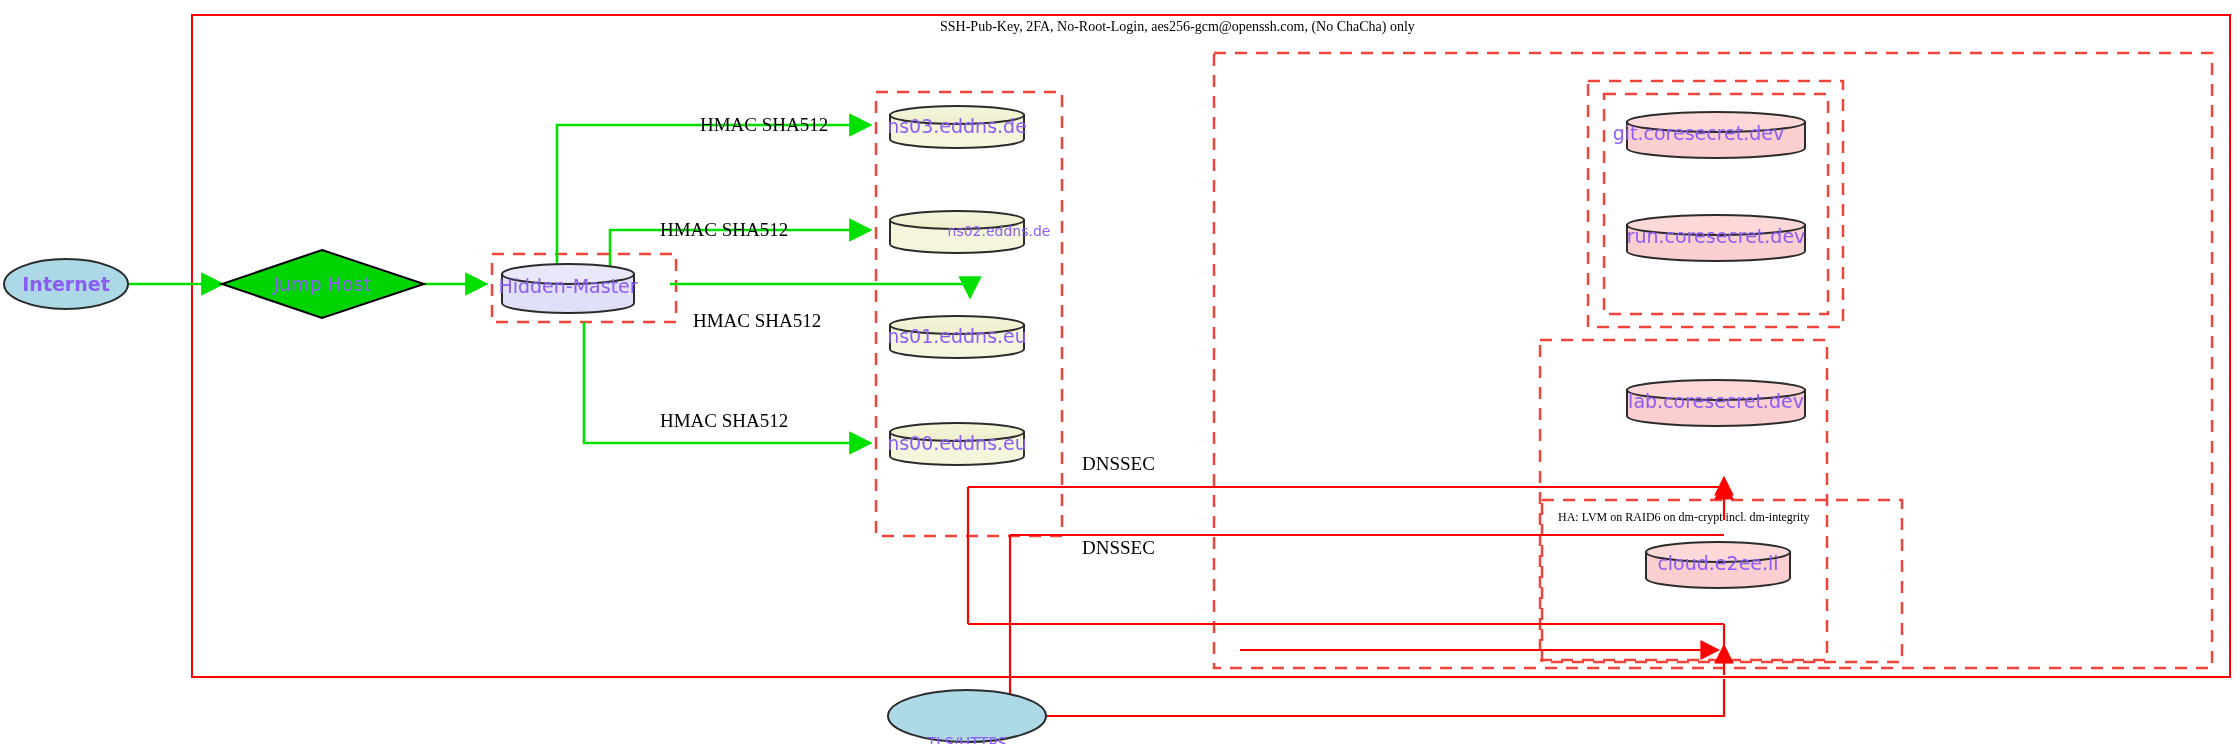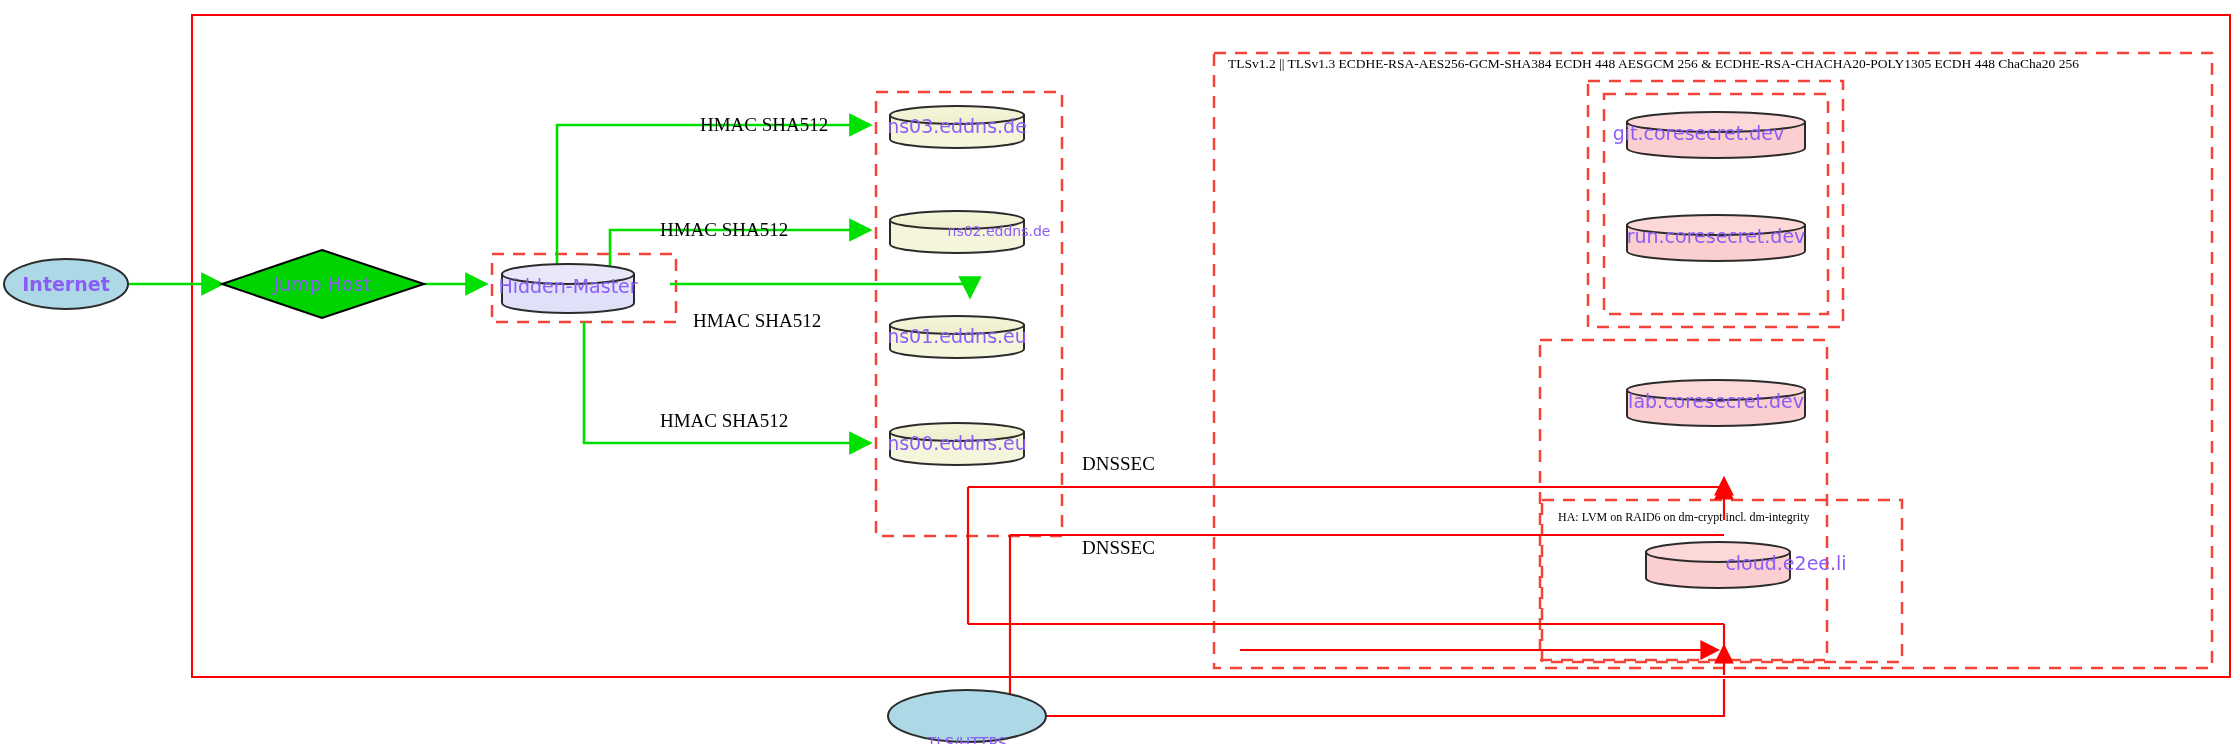--- a/index.html
+++ b/index.html
@@ -113,22 +113,22 @@
       <ellipse cx="1716" cy="390" rx="89" ry="10" fill="#fcd8d8" stroke="#2b2b2b" stroke-width="2"></ellipse>
     </g>
     <g>
       <path d="M1646,552 L1646,578 a72,10 0 0 0 144,0 L1790,552 z" fill="#fbcfcf" stroke="#2b2b2b" stroke-width="2"></path>
       <ellipse cx="1718" cy="552" rx="72" ry="10" fill="#fcd8d8" stroke="#2b2b2b" stroke-width="2"></ellipse>
     </g>
 
     <ellipse cx="967" cy="716" rx="79" ry="26" fill="#add8e6" stroke="#2b2b2b" stroke-width="2"></ellipse>
   </svg>
 
+  <div class="lbl" style="left:940px;top:19px;font-size:14px;">SSH-Pub-Key, 2FA, No-Root-Login, aes256-gcm@openssh.com, (No ChaCha) only</div>
 
-  <div class="lbl" style="left:1228px;top:56px;font-size:13.5px;">TLSv1.2 || TLSv1.3 ECDHE-RSA-AES256-GCM-SHA384 ECDH 448 AESGCM 256 &amp; ECDHE-RSA-CHACHA20-POLY1305 ECDH 448 ChaCha20 256</div>
 
   <div class="lbl" style="left:1558px;top:510px;font-size:12px;">HA: LVM on RAID6 on dm-crypt incl. dm-integrity</div>
 
   <div class="lbl" style="left:700px;top:114px;font-size:19px;">HMAC SHA512</div>
   <div class="lbl" style="left:660px;top:219px;font-size:19px;">HMAC SHA512</div>
   <div class="lbl" style="left:693px;top:310px;font-size:19px;">HMAC SHA512</div>
   <div class="lbl" style="left:660px;top:410px;font-size:19px;">HMAC SHA512</div>
 
   <div class="lbl" style="left:1082px;top:453px;font-size:19px;">DNSSEC</div>
   <div class="lbl" style="left:1082px;top:537px;font-size:19px;">DNSSEC</div>
@@ -138,17 +138,17 @@
   <div class="node-text" style="left:502px;top:272px;width:132px;height:28px;font-size:19px;">Hidden-Master</div>
 
   <div class="node-text" style="left:890px;top:112px;width:134px;height:28px;font-size:19px;">ns03.eddns.de</div>
   <div class="node-text" style="left:932px;top:217px;width:134px;height:28px;font-size:14px;">ns02.eddns.de</div>
   <div class="node-text" style="left:890px;top:322px;width:134px;height:28px;font-size:19px;">ns01.eddns.eu</div>
   <div class="node-text" style="left:890px;top:429px;width:134px;height:28px;font-size:19px;">ns00.eddns.eu</div>
 
   <div class="node-text" style="left:1627px;top:119px;width:143px;height:28px;font-size:19px;">git.coresecret.dev</div>
   <div class="node-text" style="left:1627px;top:222px;width:178px;height:28px;font-size:19px;">run.coresecret.dev</div>
   <div class="node-text" style="left:1627px;top:387px;width:178px;height:28px;font-size:19px;">lab.coresecret.dev</div>
-  <div class="node-text" style="left:1714px;top:549px;width:144px;height:28px;font-size:19px;text-align:right;">cloud.e2ee.li</div>
+  <div class="node-text" style="left:1646px;top:549px;width:144px;height:28px;font-size:19px;text-align:right;">cloud.e2ee.li</div>
 
   <div class="node-text" style="left:897px;top:730px;width:140px;height:28px;font-size:15px;">TLS/HTTPS</div>
 
 </div>
 
 </body></html>

